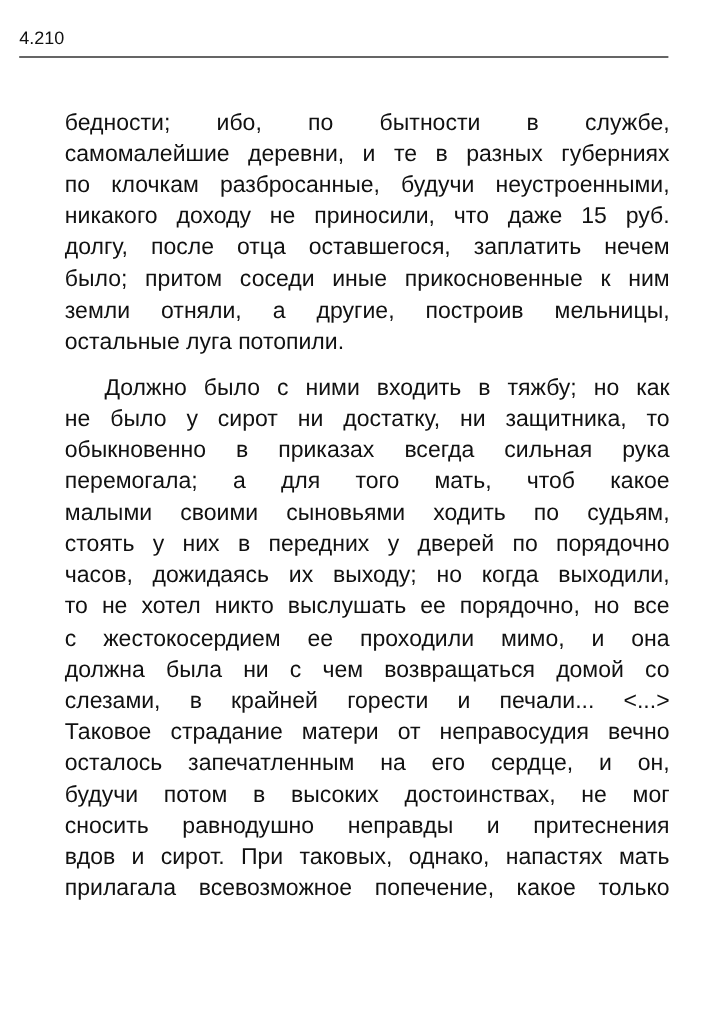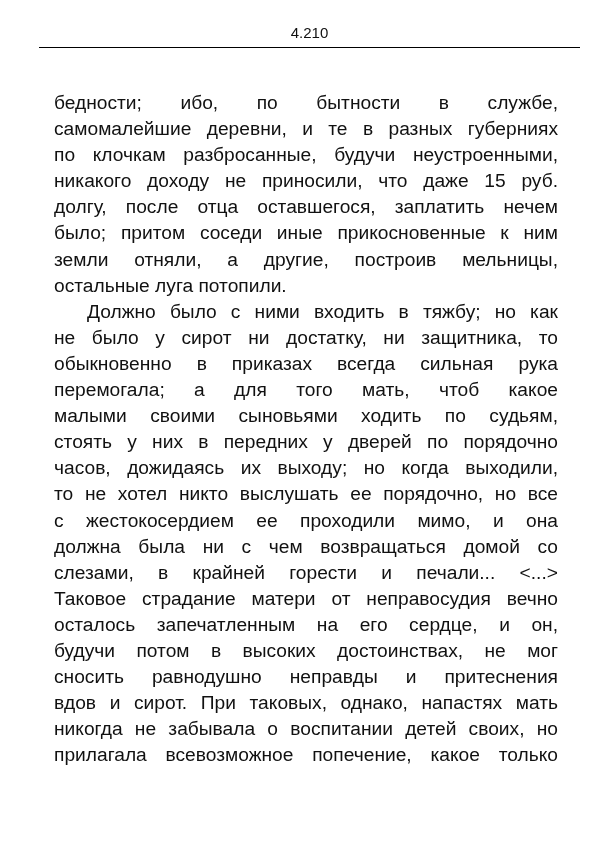--- a/index.html
+++ b/index.html
@@ -10,26 +10,25 @@
     body {
       width: 600px;
       height: 849px;
       position: relative;
       overflow: hidden;
       font-family: "Liberation Sans", sans-serif;
       color: #111111;
     }
     .page-header {
       position: absolute;
-      left: 39px;
+      left: 16px;
       top: 24px;
       width: 541px;
       height: 23px;
       border-bottom: 1.5px solid #000000;
-      text-align: center;
     }
     .page-number {
       font-size: 15px;
       line-height: 18px;
       color: #111111;
     }
     .body-text {
       position: absolute;
       left: 54px;
       top: 90px;
@@ -43,20 +42,21 @@
       text-align: justify;
       text-align-last: justify;
       white-space: nowrap;
       height: 26.1px;
     }
     .line.last {
       text-align-last: left;
     }
     .line.indent {
       padding-left: 33px;
+      margin-top: 12px;
     }
   </style>
 </head>
 <body>
 
 <div class="page-header">
   <span class="page-number">4.210</span>
 </div>
 
 <div class="body-text">
@@ -77,15 +77,14 @@
   <span class="line">часов, дожидаясь их выходу; но когда выходили,</span>
   <span class="line">то не хотел никто выслушать ее порядочно, но все</span>
   <span class="line">с жестокосердием ее проходили мимо, и она</span>
   <span class="line">должна была ни с чем возвращаться домой со</span>
   <span class="line">слезами, в крайней горести и печали... &lt;...&gt;</span>
   <span class="line">Таковое страдание матери от неправосудия вечно</span>
   <span class="line">осталось запечатленным на его сердце, и он,</span>
   <span class="line">будучи потом в высоких достоинствах, не мог</span>
   <span class="line">сносить равнодушно неправды и притеснения</span>
   <span class="line">вдов и сирот. При таковых, однако, напастях мать</span>
-  <span class="line">никогда не забывала о воспитании детей своих, но</span>
   <span class="line">прилагала всевозможное попечение, какое только</span>
 </div>
 
 </body></html>

